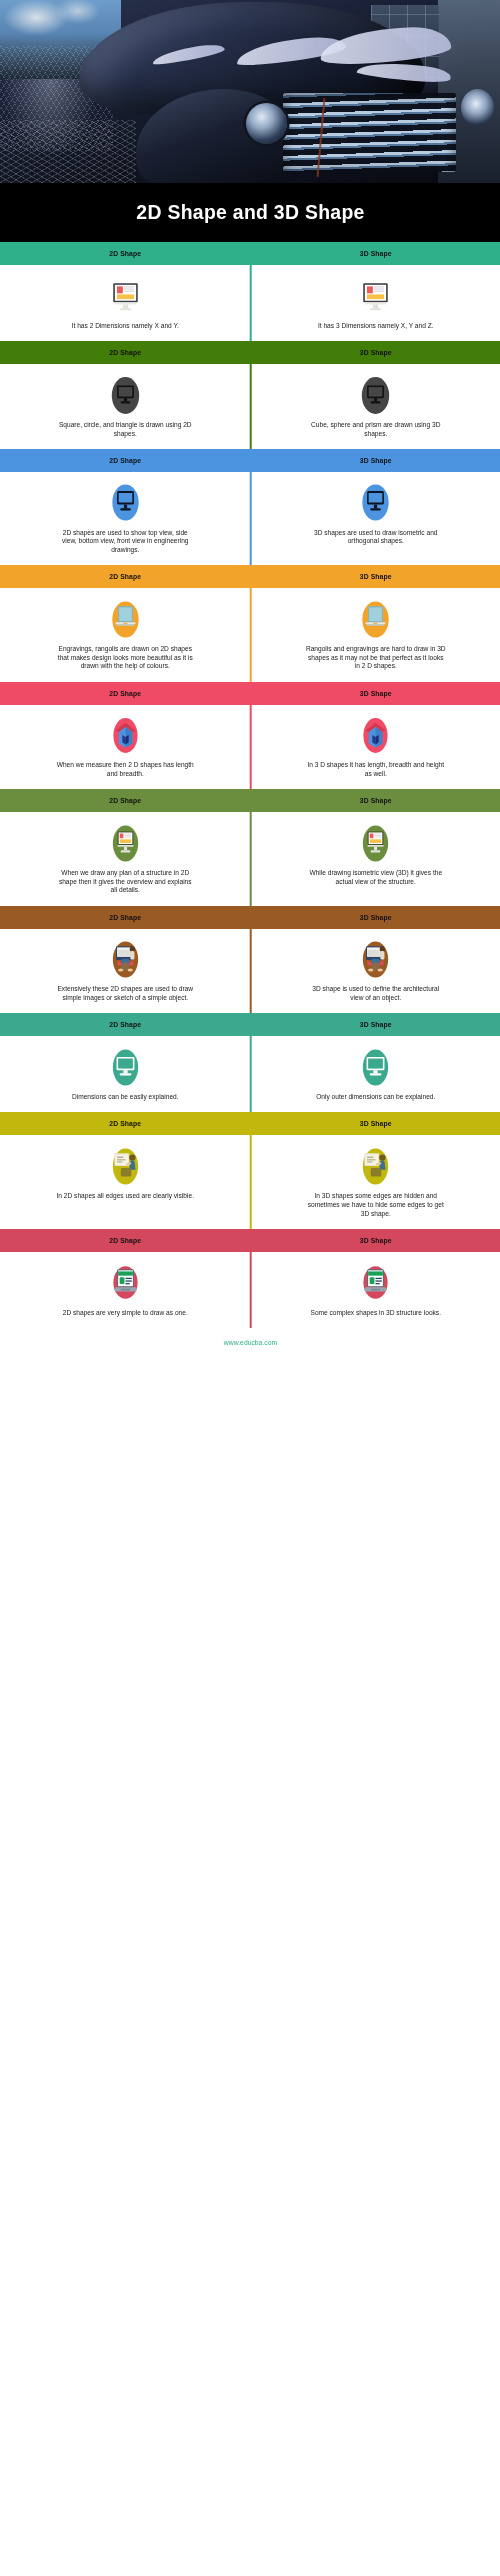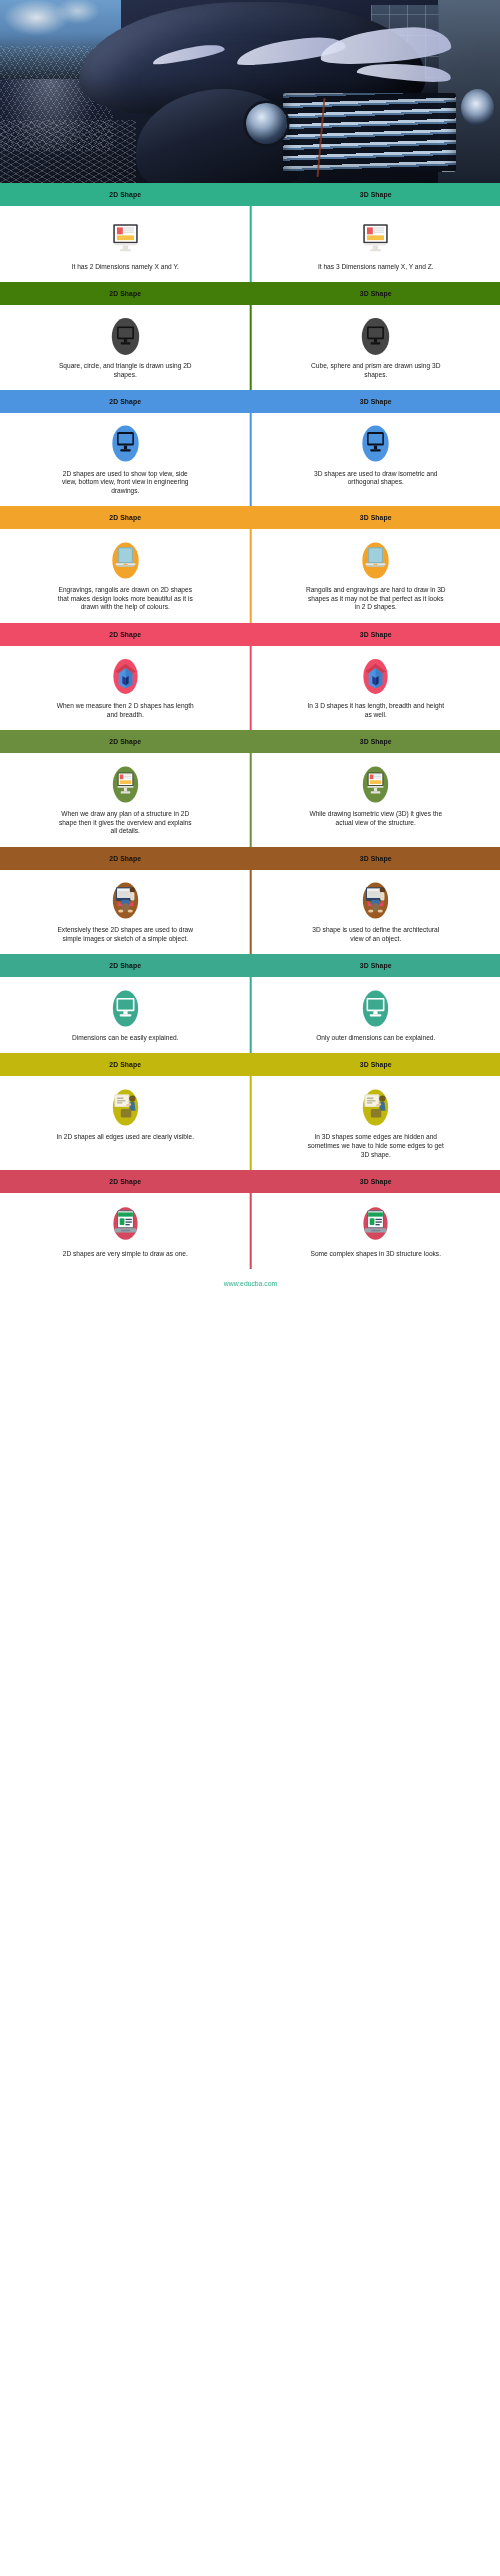--- a/index.html
+++ b/index.html
@@ -245,20 +245,23 @@
       <div class="flame f3"></div>
       <div class="flame f4"></div>
     </div>
     <div class="hero-fender"></div>
     <div class="hero-grille"></div>
     <div class="hero-lamp"></div>
     <div class="hero-lamp2"></div>
     <div class="hero-wire"></div>
   </div>
 
+  <div class="title-bar">
+    <h1>2D Shape and 3D Shape</h1>
+  </div>
 
   <div id="rows-container">
       <div class="block">
     <div class="block-header" style="background:#2fb08a">
       <div class="col">
         <span class="hdr-text">2D Shape</span>
       </div>
       <div class="col">
         <span class="hdr-text">3D Shape</span>
       </div>

